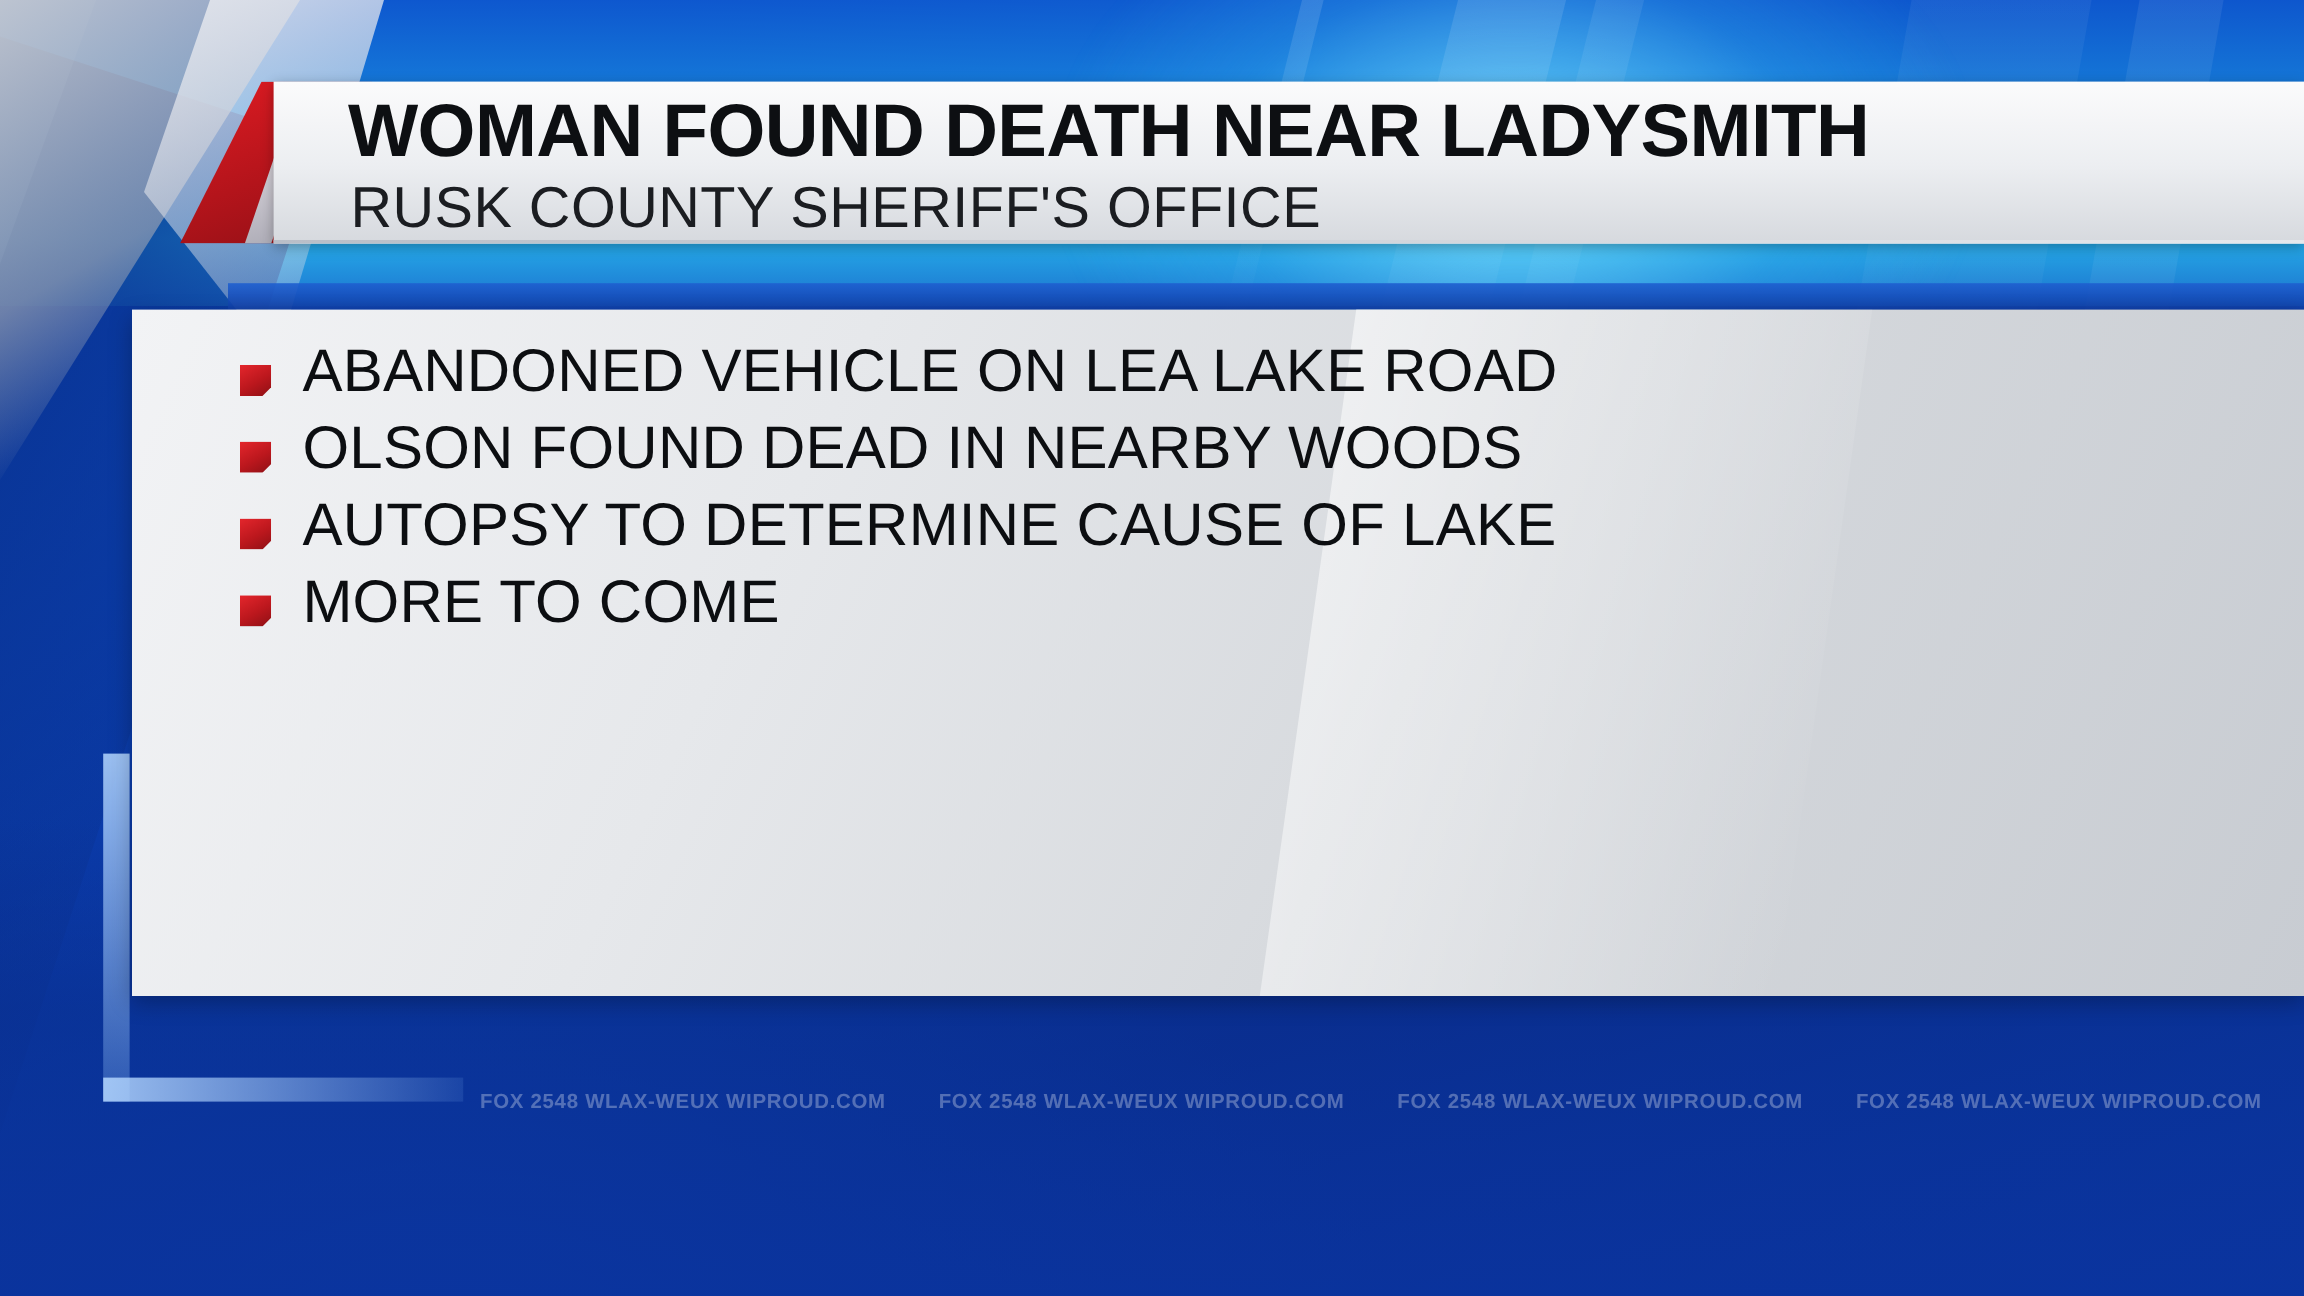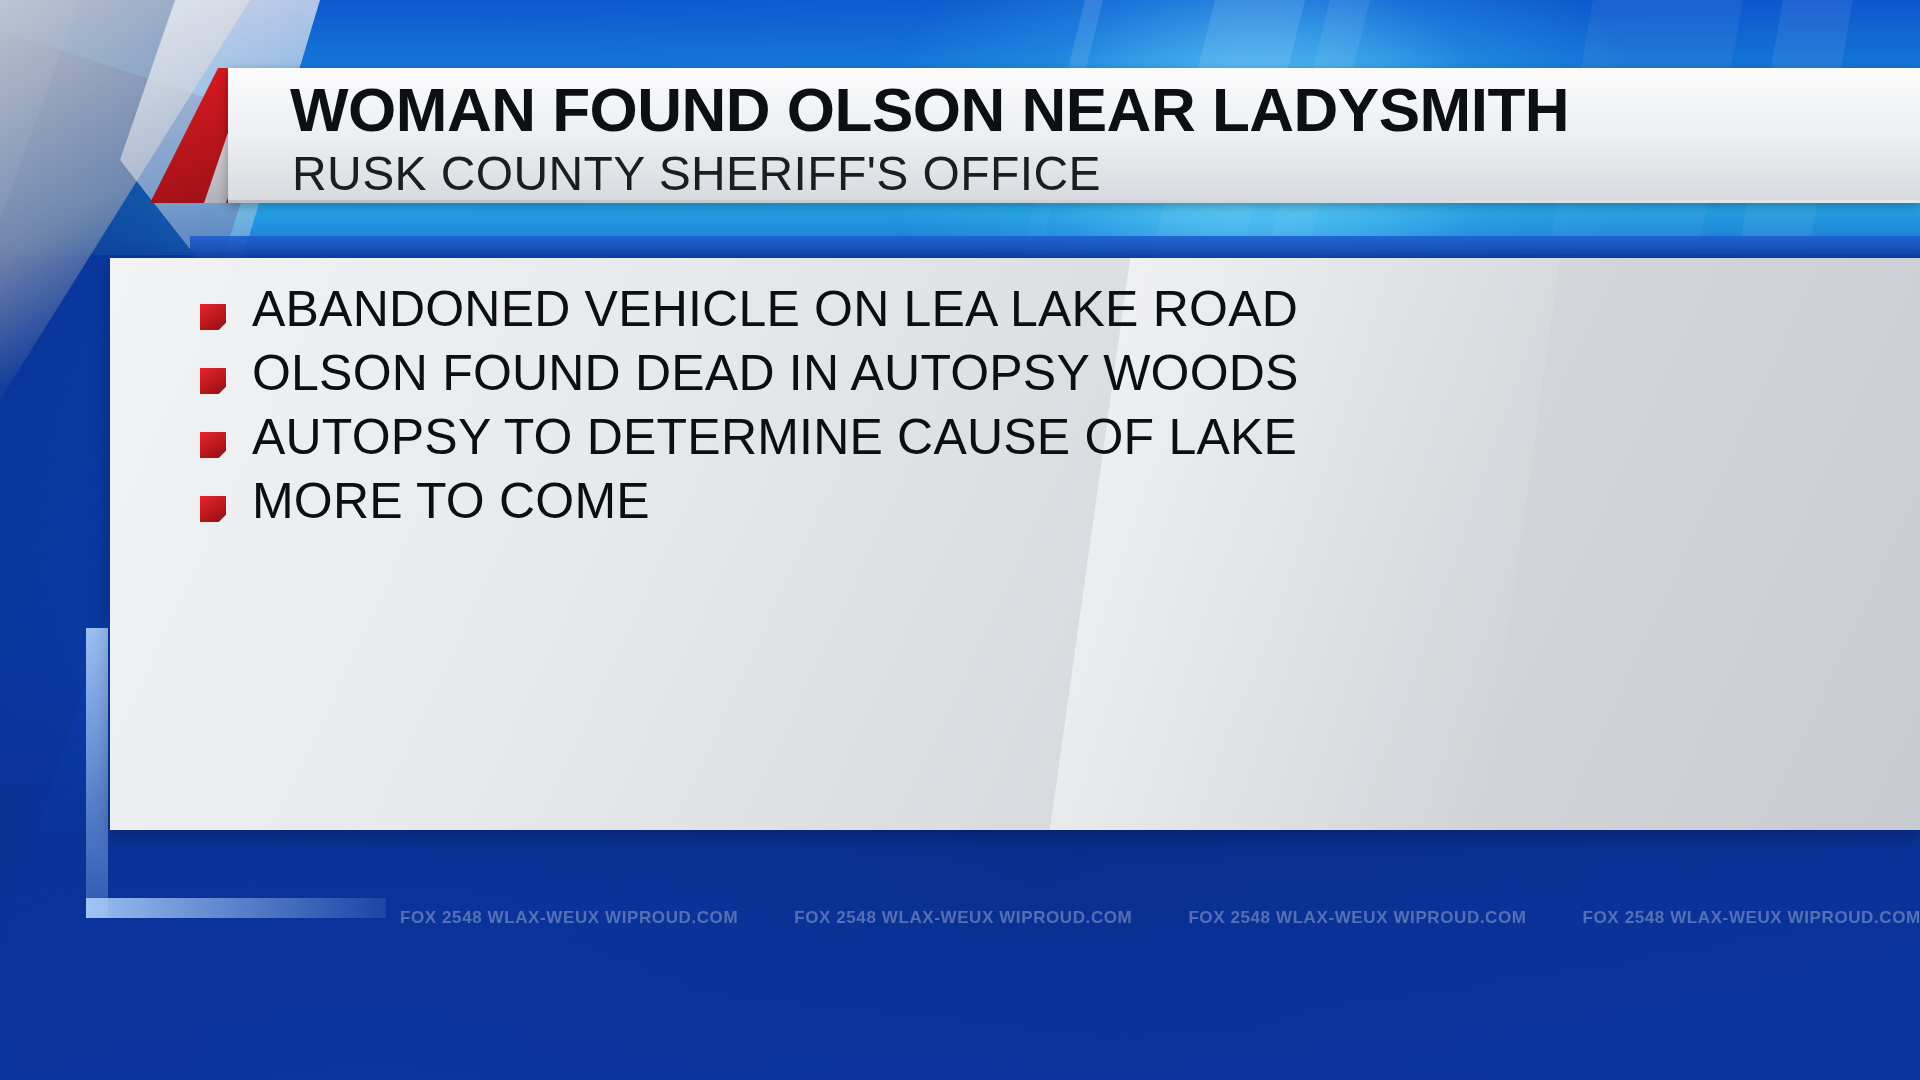--- a/index.html
+++ b/index.html
@@ -214,21 +214,21 @@
   }
 
   
   .ticker {
     position: absolute;
     left: 0; right: 0;
     top: 900px;
     height: 36px;
     display: flex;
     align-items: center;
-    gap: 56px;
+    gap: 44px;
     padding-left: 400px;
     overflow: hidden;
     pointer-events: none;
   }
   .ticker-item {
     font-size: 17px;
     letter-spacing: .6px;
     color: rgba(255,255,255,.30);
     white-space: nowrap;
     font-weight: 700;
@@ -250,38 +250,38 @@
   <div class="diag-dark"></div>
   <div class="diag-light"></div>
   <div class="grey-wedge"></div>
   <div class="grey-wedge2"></div>
   <div class="bottom-dark"></div>
 
   <div class="red-flag"></div>
   <div class="red-flag-edge"></div>
 
   <div class="title-block">
-    <div class="headline">WOMAN FOUND OLSON NEAR LADYSMITH</div>
+    <div class="headline">WOMAN FOUND DEATH NEAR LADYSMITH</div>
     <div class="subhead">RUSK COUNTY SHERIFF'S OFFICE</div>
   </div>
 
   <div class="blue-strip"></div>
 
   <div class="panel-shadowline"></div>
   <div class="panel-shadowline-b"></div>
   <div class="panel">
     <div class="panel-sheen"></div>
     <div class="bullets" id="bullet-list">
         <div class="bullet">
           <div class="bullet-marker"></div>
           <div class="bullet-text">ABANDONED VEHICLE ON LEA LAKE ROAD</div>
         </div>
         <div class="bullet">
           <div class="bullet-marker"></div>
-          <div class="bullet-text">OLSON FOUND DEAD IN AUTOPSY WOODS</div>
+          <div class="bullet-text">OLSON FOUND DEAD IN NEARBY WOODS</div>
         </div>
         <div class="bullet">
           <div class="bullet-marker"></div>
           <div class="bullet-text">AUTOPSY TO DETERMINE CAUSE OF LAKE</div>
         </div>
         <div class="bullet">
           <div class="bullet-marker"></div>
           <div class="bullet-text">MORE TO COME</div>
         </div>
       </div>

